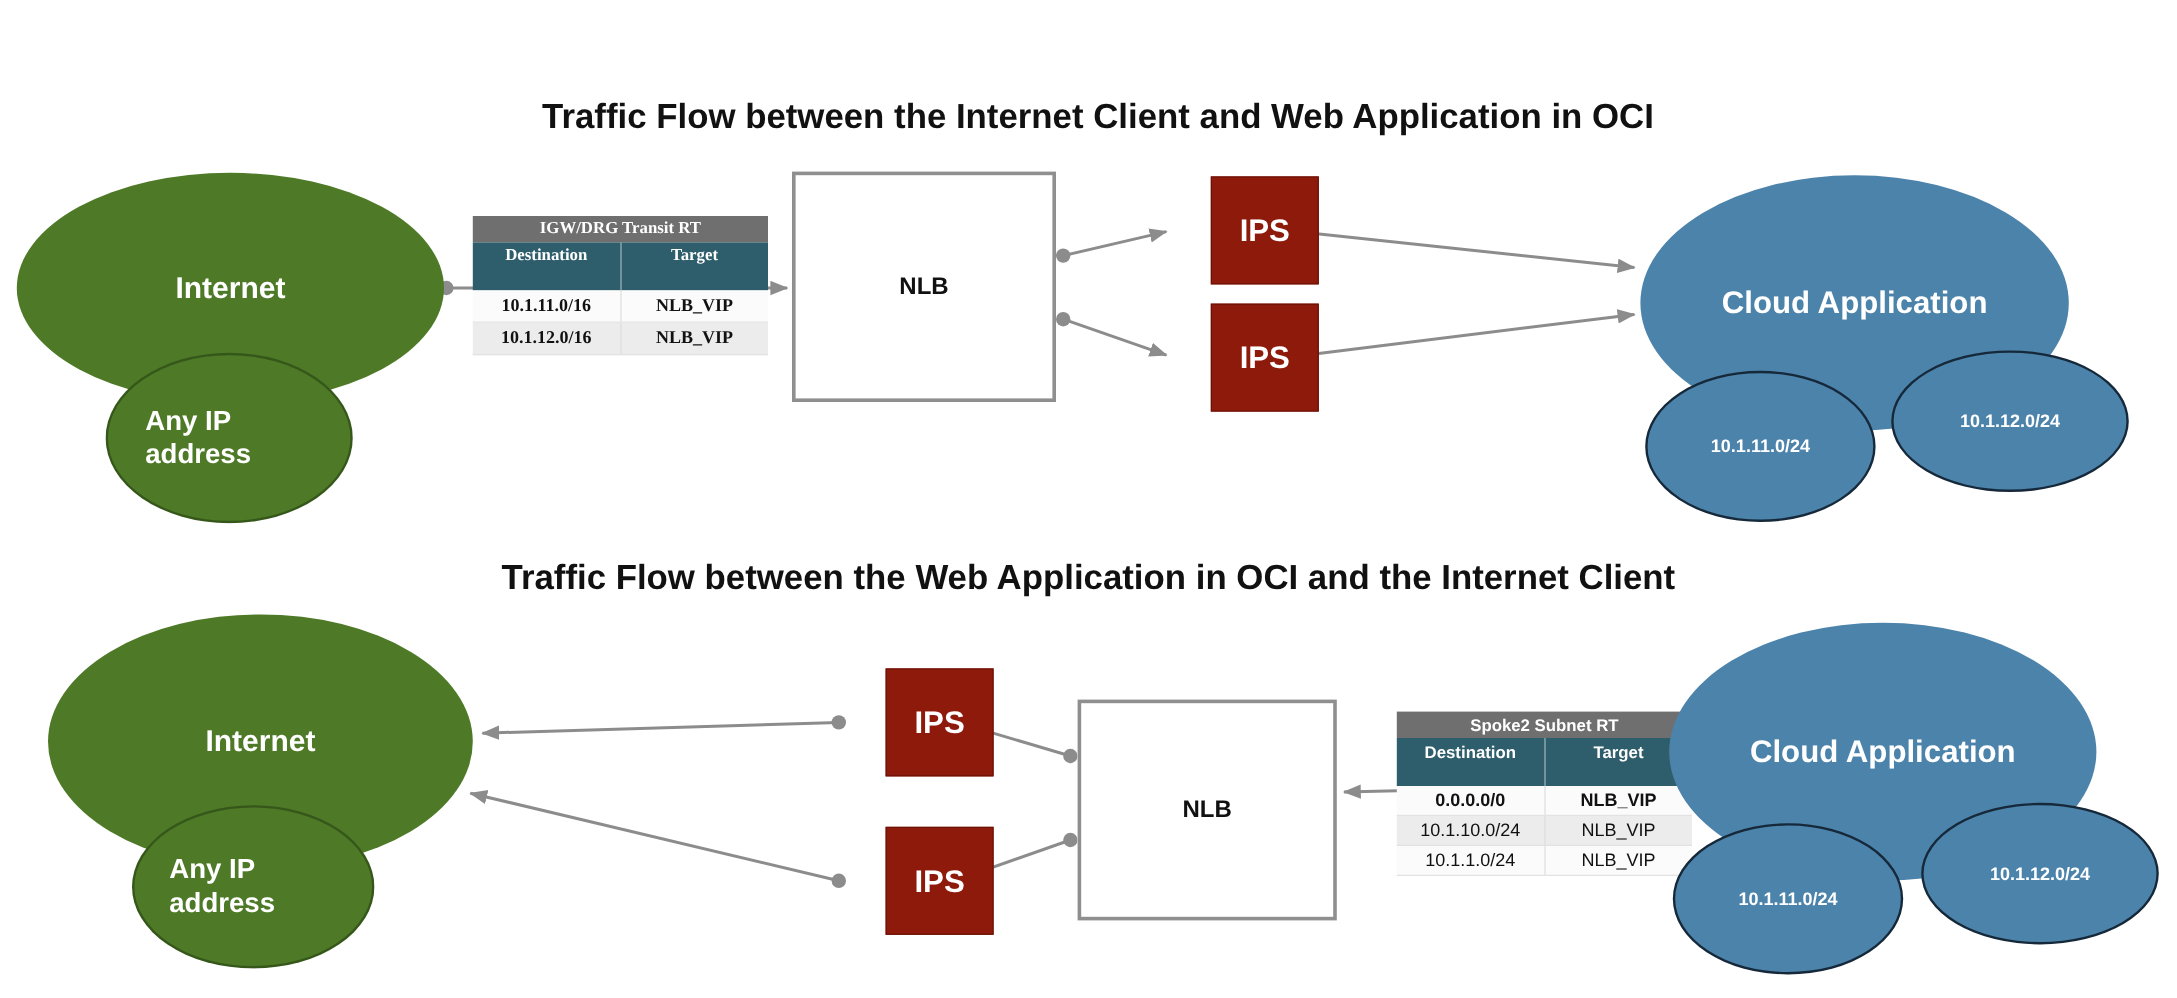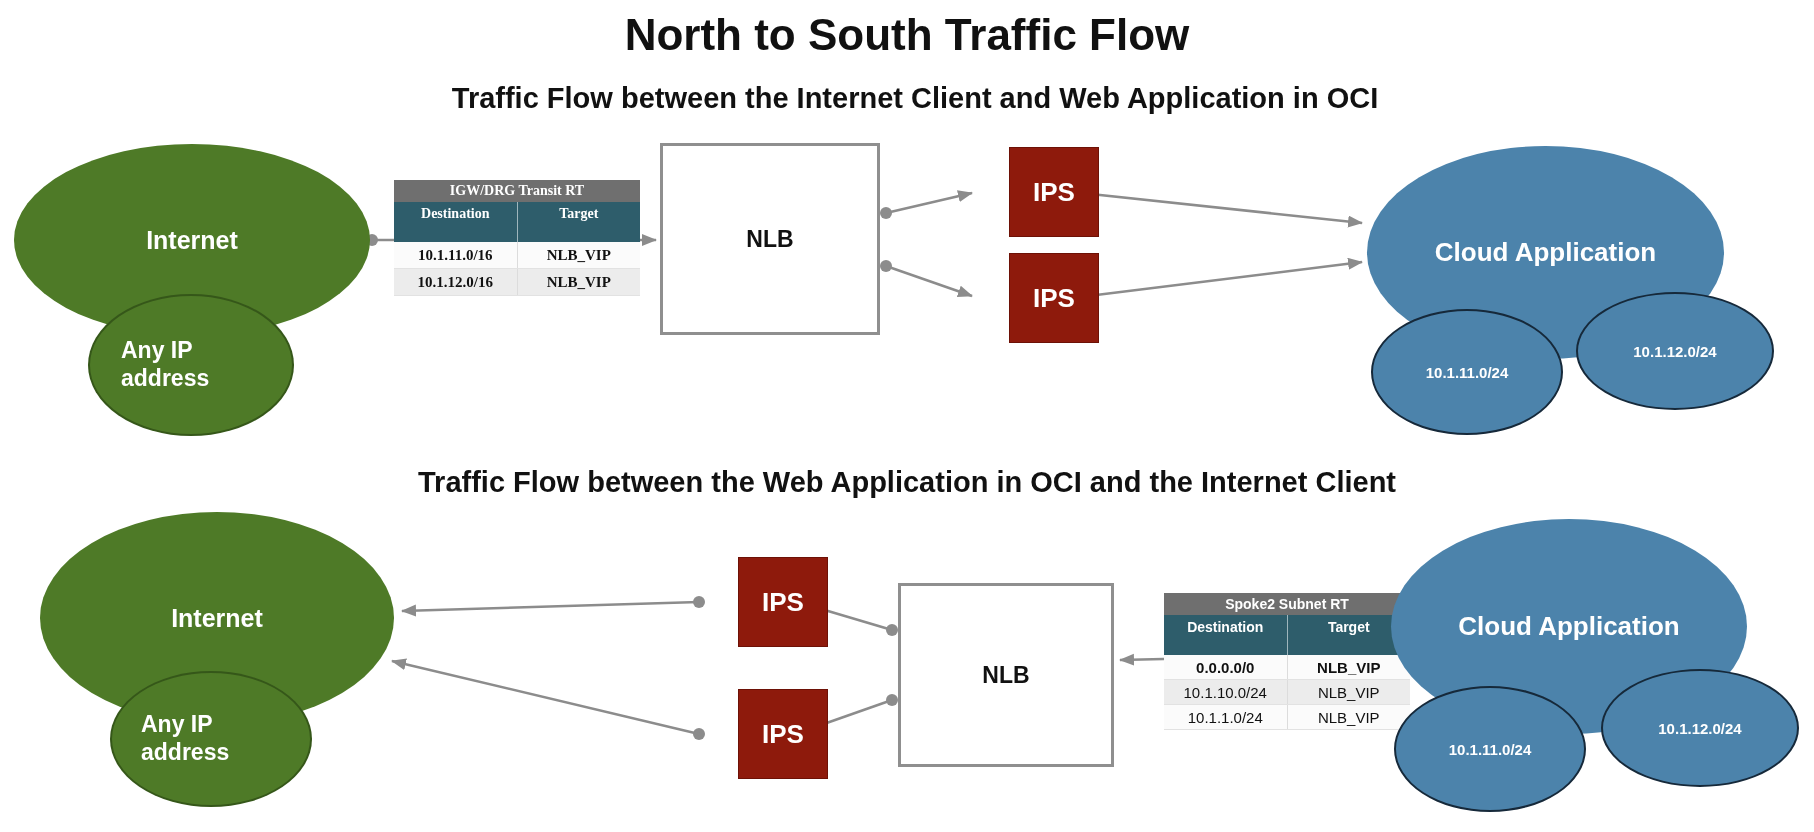--- a/index.html
+++ b/index.html
@@ -21,21 +21,21 @@
   .ellipse.blue  { background:var(--blue); }
   .edge-green { border:2px solid rgba(25,45,8,0.45); }
   .edge-blue  { border:2px solid #16293a; }
 
   .lbl-internet { font-size:25px; }
   .lbl-anyip    { font-size:23px; width:140px; line-height:1.2; }
   .lbl-cloud    { font-size:26px; }
   .lbl-subnet   { font-size:15px; }
 
   .nlb { position:absolute; background:#fff; border:3px solid #8f8f8f; display:flex;
-         align-items:center; justify-content:center; font-weight:bold; font-size:23px; color:#111; }
+         align-items:center; justify-content:center; font-weight:bold; font-size:20px; color:#111; }
   .ips { position:absolute; background:var(--red); border:1px solid #6d1106; color:#fff;
          display:flex; align-items:center; justify-content:center; font-weight:bold; font-size:26px;margin-left:33px; }
 
   .rt { position:absolute; font-size:15px; }
   .rt-title { background:var(--table-title-bg); color:#fff; font-weight:bold; text-align:center;
               height:22px; line-height:22px; font-size:14px; }
   .rt-head { display:flex; background:var(--table-header-bg); color:#fff; font-weight:bold;
              height:40px; line-height:24px; font-size:14px; }
   .rt-head > div { flex:1; text-align:center; }
   .rt-head > div + div { border-left:1px solid #9fb6bd; }
@@ -83,21 +83,20 @@
     <circle class="dot" cx="892" cy="630" r="6"></circle>
     <line class="ln" x1="892" y1="630" x2="801" y2="603" marker-end="url(#ah)"></line>
     <circle class="dot" cx="892" cy="700" r="6"></circle>
     <line class="ln" x1="892" y1="700" x2="801" y2="732" marker-end="url(#ah)"></line>
     <circle class="dot" cx="699" cy="602" r="6"></circle>
     <line class="ln" x1="699" y1="602" x2="402" y2="611" marker-end="url(#ah)"></line>
     <circle class="dot" cx="699" cy="734" r="6"></circle>
     <line class="ln" x1="699" y1="734" x2="392" y2="661" marker-end="url(#ah)"></line>
   </svg>
 
-  <div class="title z2">North to South Traffic Flow</div>
 
   <div>
     <div class="subtitle z2" style="top:82px;padding-left:16px;">Traffic Flow between the Internet Client and Web Application in OCI</div>
 
     <div class="ellipse green z2" style="left:14px;top:144px;width:356px;height:192px;">
       <span class="lbl-internet">Internet</span>
     </div>
     <div class="ellipse green edge-green z3" style="left:88px;top:294px;width:206px;height:142px;">
       <span class="lbl-anyip">Any IP address</span>
     </div>

